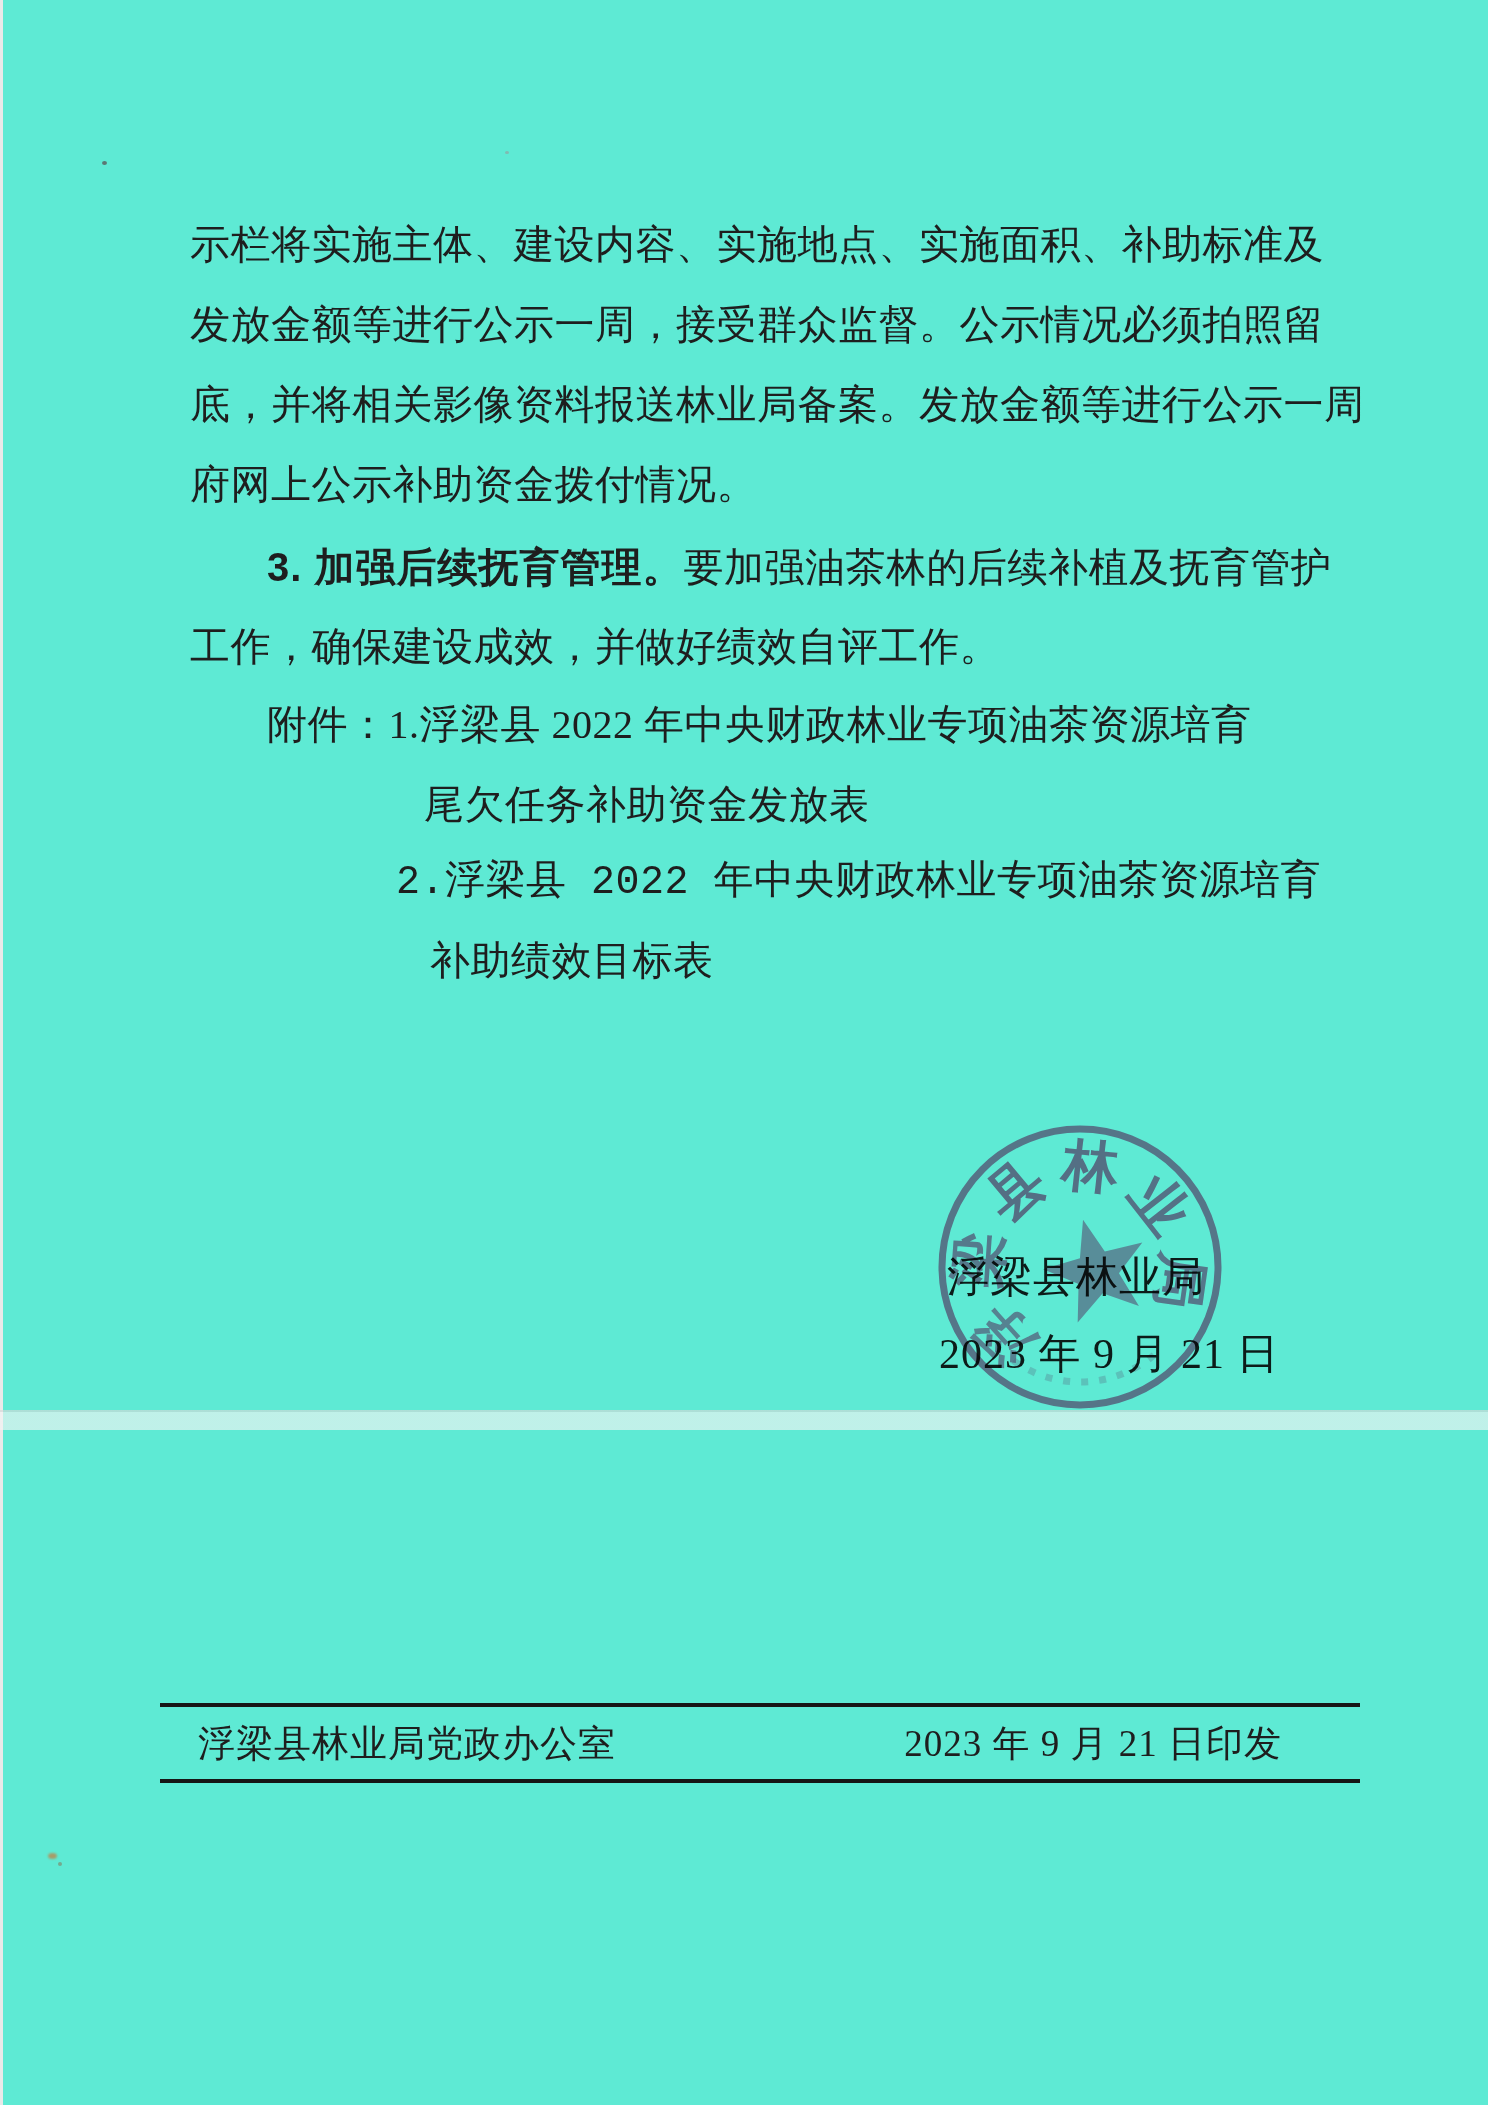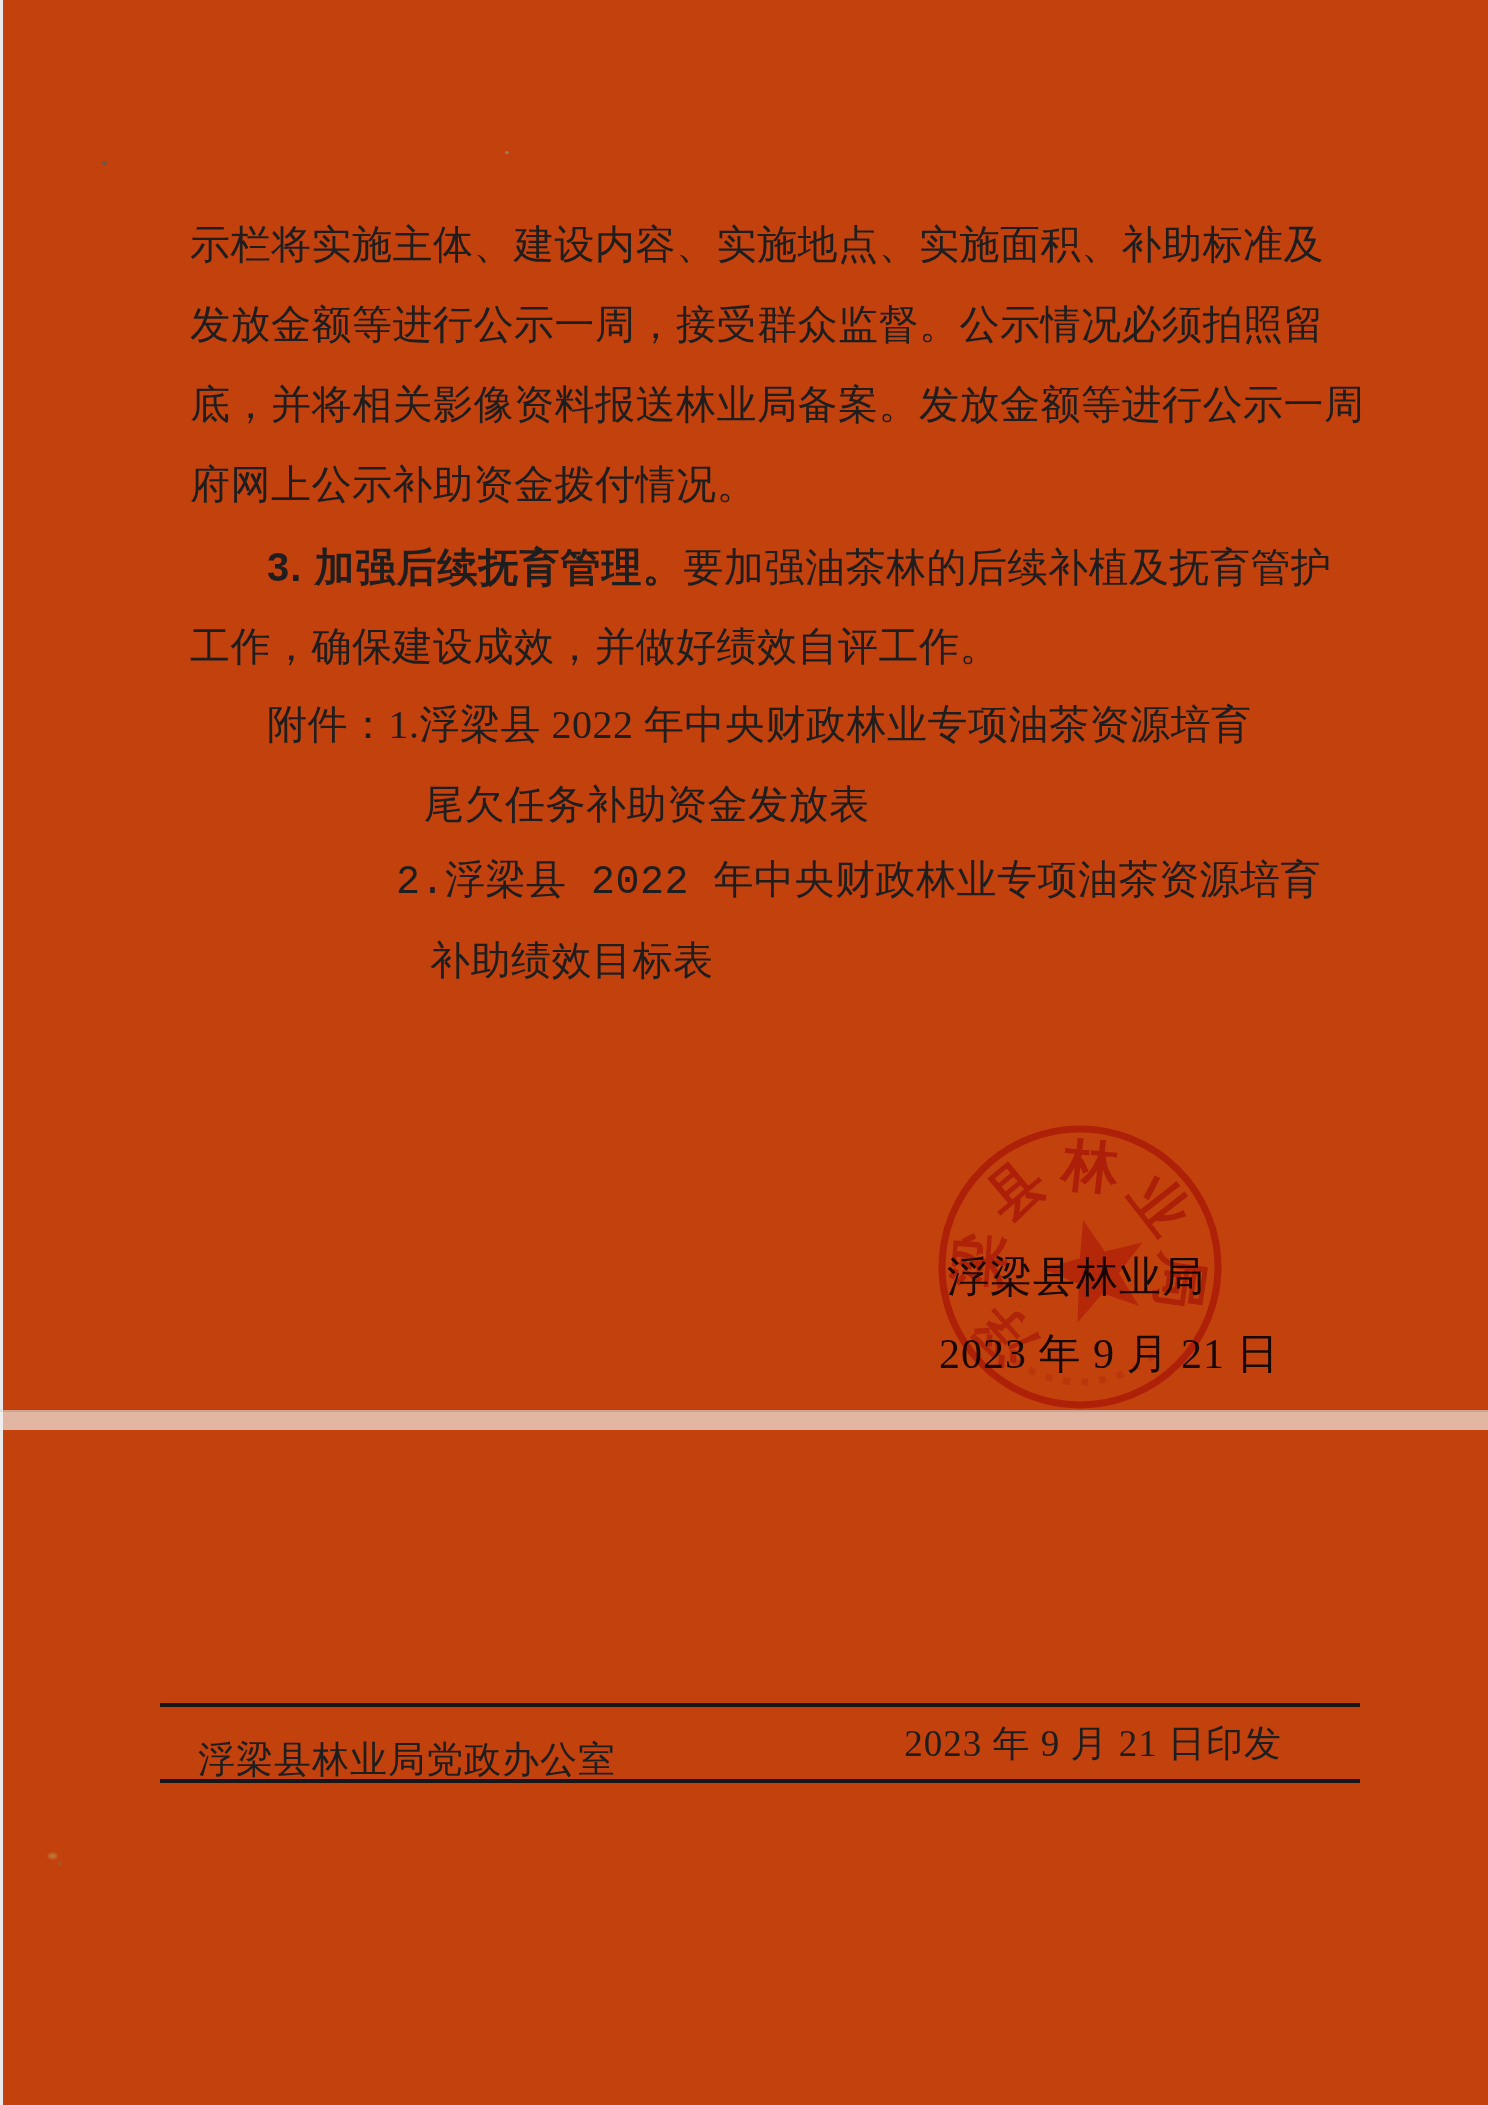--- a/index.html
+++ b/index.html
@@ -1,20 +1,20 @@
 <!DOCTYPE html>
 <html><head>
 <meta charset="utf-8">
 <title>Scanned official document</title>
 <style>
   html,body{margin:0;padding:0;background:#ffffff;}
   .page{
     position:relative;
     width:1488px;height:2105px;
-    background:#c2410c;
+    background:#5eead4;
     overflow:hidden;
     font-family:"Liberation Serif","DejaVu Serif",serif;
     color:#1e1e1e;
   }
   .edge-shadow{
     position:absolute;left:0;top:0;width:3px;height:2105px;
     background:#e9e9e9;
   }
   .line{
     position:absolute;
@@ -60,21 +60,21 @@
   }
   .footer-rule{
     position:absolute;left:160px;width:1200px;height:4px;
     background:#161616;
   }
   .footer-rule.top{top:1703px;}
   .footer-rule.bottom{top:1779px;}
   .footer-issuer{
     position:absolute;left:198px;top:1722px;
     height:44px;line-height:44px;
-    font-size:37px;letter-spacing:1px;white-space:nowrap;margin-top:16px;
+    font-size:37px;letter-spacing:1px;white-space:nowrap;
   }
   .footer-date{
     position:absolute;right:206px;top:1722px;
     height:44px;line-height:44px;
     font-size:37px;letter-spacing:1px;white-space:nowrap;
   }
   .speck{position:absolute;border-radius:50%;}
   .speck.s1{left:102px;top:161px;width:5px;height:4px;background:#5a5a5a;opacity:.8;}
   .speck.s2{left:505px;top:151px;width:4px;height:3px;background:#9a9a9a;opacity:.6;}
   .speck.s3{left:48px;top:1853px;width:9px;height:6px;background:#c08145;opacity:.75;filter:blur(1px);}

